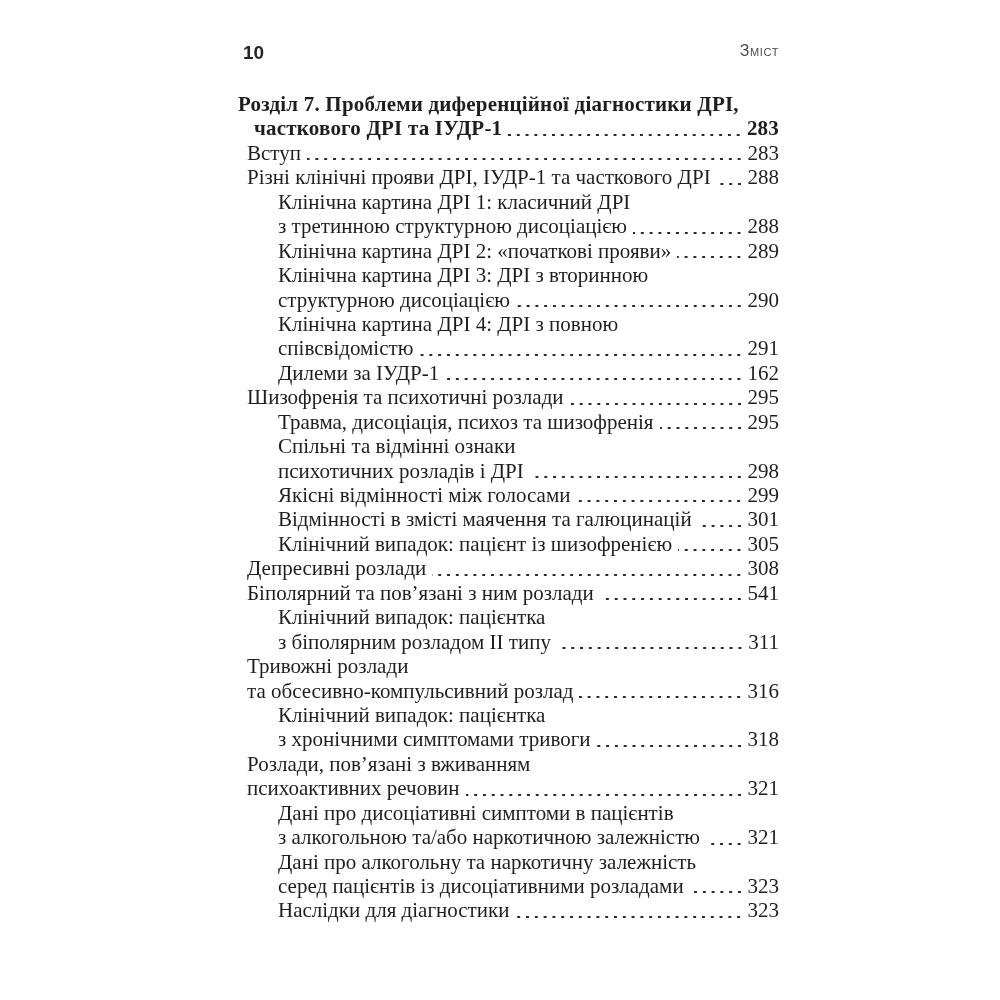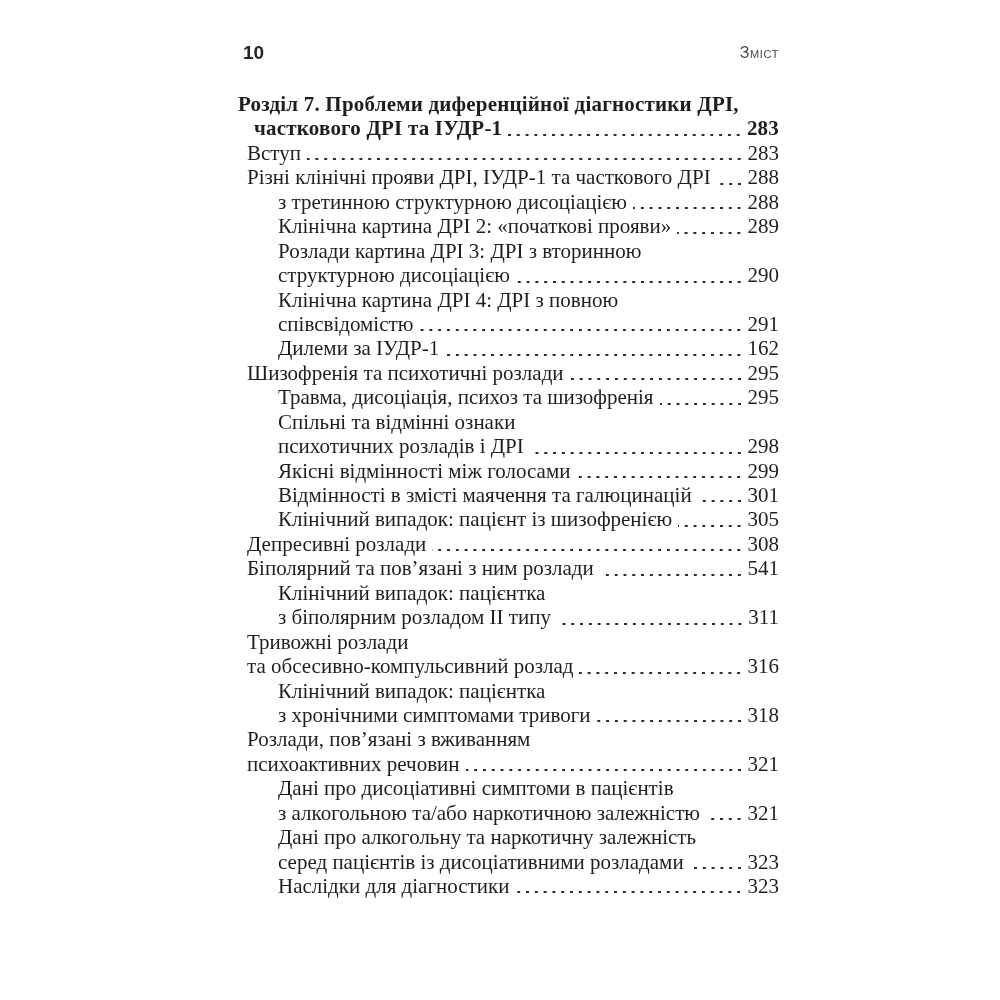--- a/index.html
+++ b/index.html
@@ -13,21 +13,21 @@
   body{
     background:var(--bg);
     position:relative;
     font-family:"Liberation Serif", serif;
     color:var(--text);
     overflow:hidden;
   }
   .page-header{
     position:absolute;
     left:238px; top:42px; width:541px;
-    display:flex; justify-content:space-between; align-items:center;
+    display:flex; justify-content:space-between; align-items:flex-start;
   }
   .folio{
     font-family:"Liberation Sans", sans-serif;
     font-weight:700; font-size:19px; color:#262626;
     padding-left:5px;
   }
   .running-head{
     font-family:"Liberation Sans", sans-serif;
     font-size:16px; font-variant:small-caps;
     letter-spacing:0.6px; color:var(--muted);
@@ -84,35 +84,40 @@
     <span class="leader"></span>
     <span class="p">283</span>
   </div>
 
   <div class="line ind-l1">
     <span class="t">Різні клінічні прояви ДРІ, ІУДР-1 та часткового ДРІ</span>
     <span class="leader"></span>
     <span class="p">288</span>
   </div>
 
+  <div class="line ind-l2 no-page">
+    <span class="t">Клінічна картина ДРІ 1: класичний ДРІ</span>
+    <span class="leader"></span>
+    <span class="p"></span>
+  </div>
 
   <div class="line ind-l2">
     <span class="t">з третинною структурною дисоціацією</span>
     <span class="leader"></span>
     <span class="p">288</span>
   </div>
 
   <div class="line ind-l2">
     <span class="t">Клінічна картина ДРІ 2: «початкові прояви»</span>
     <span class="leader"></span>
     <span class="p">289</span>
   </div>
 
   <div class="line ind-l2 no-page">
-    <span class="t">Розлади картина ДРІ 3: ДРІ з вторинною</span>
+    <span class="t">Клінічна картина ДРІ 3: ДРІ з вторинною</span>
     <span class="leader"></span>
     <span class="p"></span>
   </div>
 
   <div class="line ind-l2">
     <span class="t">структурною дисоціацією</span>
     <span class="leader"></span>
     <span class="p">290</span>
   </div>
 

